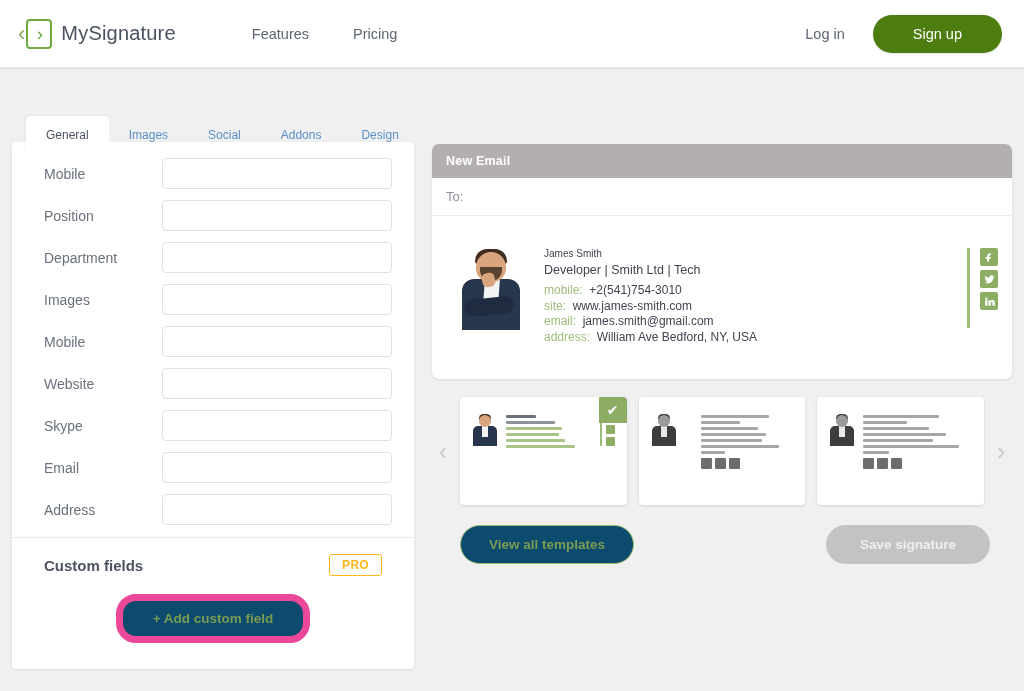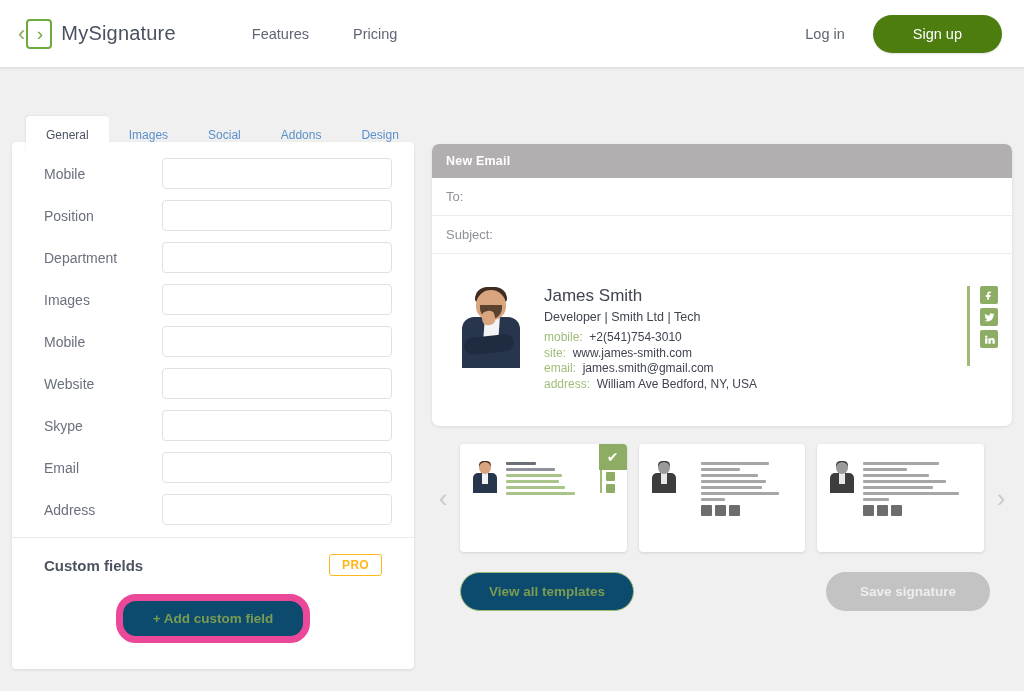--- a/index.html
+++ b/index.html
@@ -302,21 +302,21 @@
     left: 6px; top: 52px;
     width: 50px; height: 17px;
     background: #1f2b40;
     border-radius: 9px;
     transform: rotate(-6deg);
     z-index: 2;
   }
 
   .sig-text { flex: 1; padding-top: 2px; }
   .sig-name {
-    font-size: 17px;
+    font-size: 10px;
     color: #3f4450;
     margin-bottom: 4px;
   }
   .sig-role {
     font-size: 12.5px;
     color: #3f4450;
     margin-bottom: 6px;
   }
   .sig-line {
     font-size: 12px;
@@ -571,21 +571,20 @@
         <button class="add-field-btn">+ Add custom field</button>
       </div>
     </div>
   </div>
 
   <div class="preview-col">
 
     <div class="mail-card">
       <div class="mail-header">New Email</div>
       <div class="mail-row">To:</div>
-      <div class="mail-row">Subject:</div>
 
       <div class="mail-body">
         <div class="signature">
 
           <div class="sig-photo">
             <div class="body"></div>
             <div class="shirt"></div>
             <div class="arm"></div>
             <div class="hair"></div>
             <div class="face"></div>

